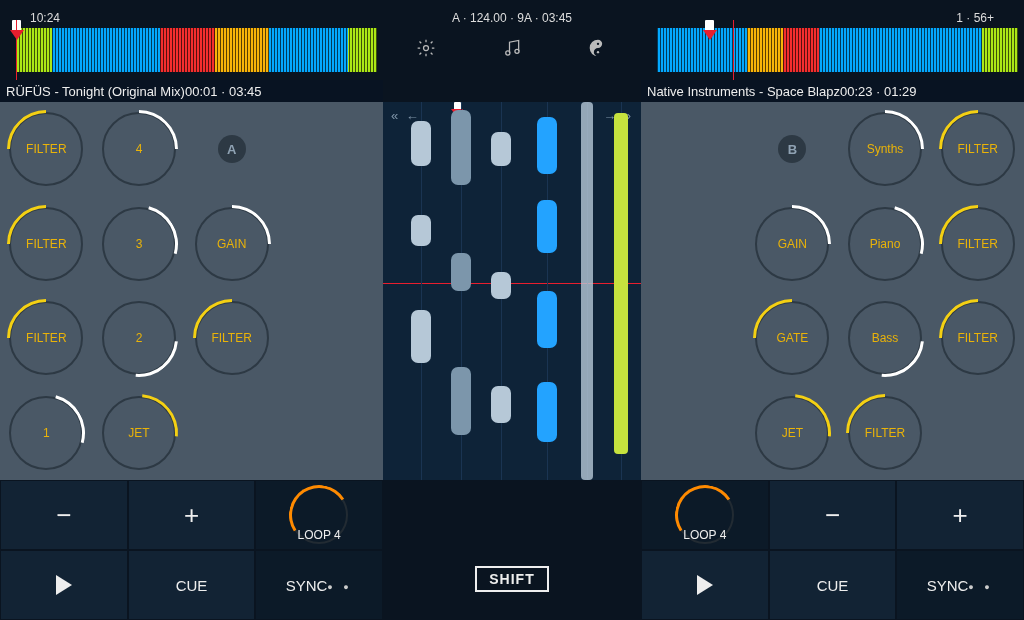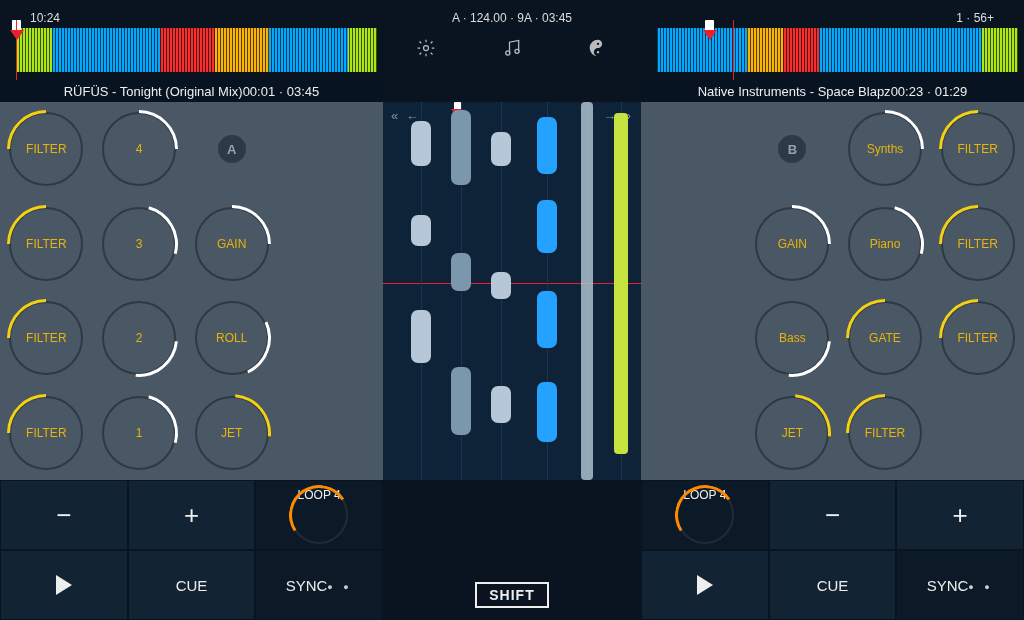--- a/index.html
+++ b/index.html
@@ -28,21 +28,21 @@
   .ov-marker.b{left:62px;}
   .playhead{position:absolute;top:0;bottom:0;width:1px;background:#e91e2e;}
   .playhead.a{left:16px;} .playhead.b{left:92px;}
 
   .ov-center{ width:258px; display:flex; justify-content:space-around; align-items:center; color:#bbb;}
   .ov-center svg{width:20px;height:20px;stroke:#bbb;fill:none;stroke-width:1.5;}
   .ov-center .yin{fill:#bbb;stroke:none;}
 
   
   .trackinfo{ position:absolute; top:80px; left:0; right:0; height:22px; display:flex; font-size:13px; }
-  .trackinfo .ti{ width:383px; display:flex; justify-content:center; align-items:center; padding:0 6px; color:#eee; background:#081322;}
+  .trackinfo .ti{ width:383px; display:flex; justify-content:flex-start; align-items:center; padding:0 6px; color:#eee; background:#081322;}
   .trackinfo .ti.r{text-align:right;}
   .trackinfo .spacer{width:258px;}
 
   
   .main{ position:absolute; top:102px; left:0; right:0; height:378px; display:flex; }
   .deck{ width:278px; background:#4a5866; display:grid; grid-template-columns:repeat(3,1fr); grid-template-rows:repeat(4,1fr); }
   .deck .cell{ display:flex; align-items:center; justify-content:center; position:relative; }
 
   .knob{
     width:74px; height:74px; border-radius:50%;
@@ -78,26 +78,26 @@
   .center-waves .arrow.l{left:8px;} .center-waves .arrow.r{right:8px;}
   .tiny-marker{position:absolute;top:0;left:50%;transform:translateX(-50%);}
   .tiny-marker::before{content:"";position:absolute;top:0;width:7px;height:8px;background:#fff;left:-3px;border-radius:1px;}
   .tiny-marker::after{content:"";position:absolute;top:7px;left:-6px;border-left:6px solid transparent;border-right:6px solid transparent;border-top:8px solid #e91e2e;}
 
   
   .transport{ position:absolute; left:0; right:0; bottom:0; height:140px; display:flex;}
   .tp-side{ width:383px; display:grid; grid-template-columns:repeat(3,1fr); grid-template-rows:1fr 1fr;}
   .tp-cell{ background:#122334; margin:1px; display:flex; align-items:center; justify-content:center; font-size:15px; color:#eee; position:relative;}
   .tp-cell.dark{background:#0c1a28;}
-  .loopknob{width:58px;height:58px;border-radius:50%;border:2px solid #222b33;position:relative;display:flex;align-items:flex-start;justify-content:center;font-size:12px;}
+  .loopknob{width:58px;height:58px;border-radius:50%;border:2px solid #222b33;position:relative;display:flex;align-items:flex-end;justify-content:center;font-size:12px;}
   .loopknob .arcL{position:absolute;inset:-3px;border-radius:50%;border:3px solid transparent;border-top-color:#ff8a00;border-left-color:#ff8a00;transform:rotate(12deg);}
   .big{font-size:26px;font-weight:300;}
   .dots::after{content:"● ●";display:block;font-size:9px;color:#ccc;text-align:center;margin-top:4px;letter-spacing:4px;}
   .play-tri{width:0;height:0;border-left:16px solid #eee;border-top:10px solid transparent;border-bottom:10px solid transparent;}
-  .tp-center{ width:258px; display:flex; align-items:flex-end; justify-content:center; padding-bottom:12px;}
+  .tp-center{ width:258px; display:flex; align-items:flex-end; justify-content:center; padding-bottom:28px;}
   .shift{ border:2px solid #eee; padding:3px 12px; font-size:14px; letter-spacing:1px; font-weight:700;}
 </style>
 </head>
 <body>
 
 <div class="statusbar">
   <span>10:24</span>
   <span class="center">A · 124.00 · 9A · 03:45</span>
   <span>1 · 56+</span>
 </div>
@@ -192,26 +192,20 @@
           <span class="arc y-top"></span>
           <span>FILTER</span>
         </div>
       </div>
     <div class="cell">
         <div class="knob">
           <span class="arc w-bottom"></span>
           <span>2</span>
         </div>
       </div>
-    <div class="cell">
-        <div class="knob">
-          <span class="arc w-br"></span>
-          <span>ROLL</span>
-        </div>
-      </div>
 
     <div class="cell">
         <div class="knob">
           <span class="arc y-top"></span>
           <span>FILTER</span>
         </div>
       </div>
     <div class="cell">
         <div class="knob">
           <span class="arc w-right"></span>
@@ -307,28 +301,28 @@
       </div>
     <div class="cell">
         <div class="knob">
           <span class="arc y-top"></span>
           <span>FILTER</span>
         </div>
       </div>
 
     <div class="cell">
         <div class="knob">
+          <span class="arc g-left"></span>
+          <span>GATE</span>
+        </div>
+      </div>
+    <div class="cell">
+        <div class="knob">
           <span class="arc w-bottom"></span>
           <span>Bass</span>
-        </div>
-      </div>
-    <div class="cell">
-        <div class="knob">
-          <span class="arc g-left"></span>
-          <span>GATE</span>
         </div>
       </div>
     <div class="cell">
         <div class="knob">
           <span class="arc y-top"></span>
           <span>FILTER</span>
         </div>
       </div>
 
     <div class="cell">

